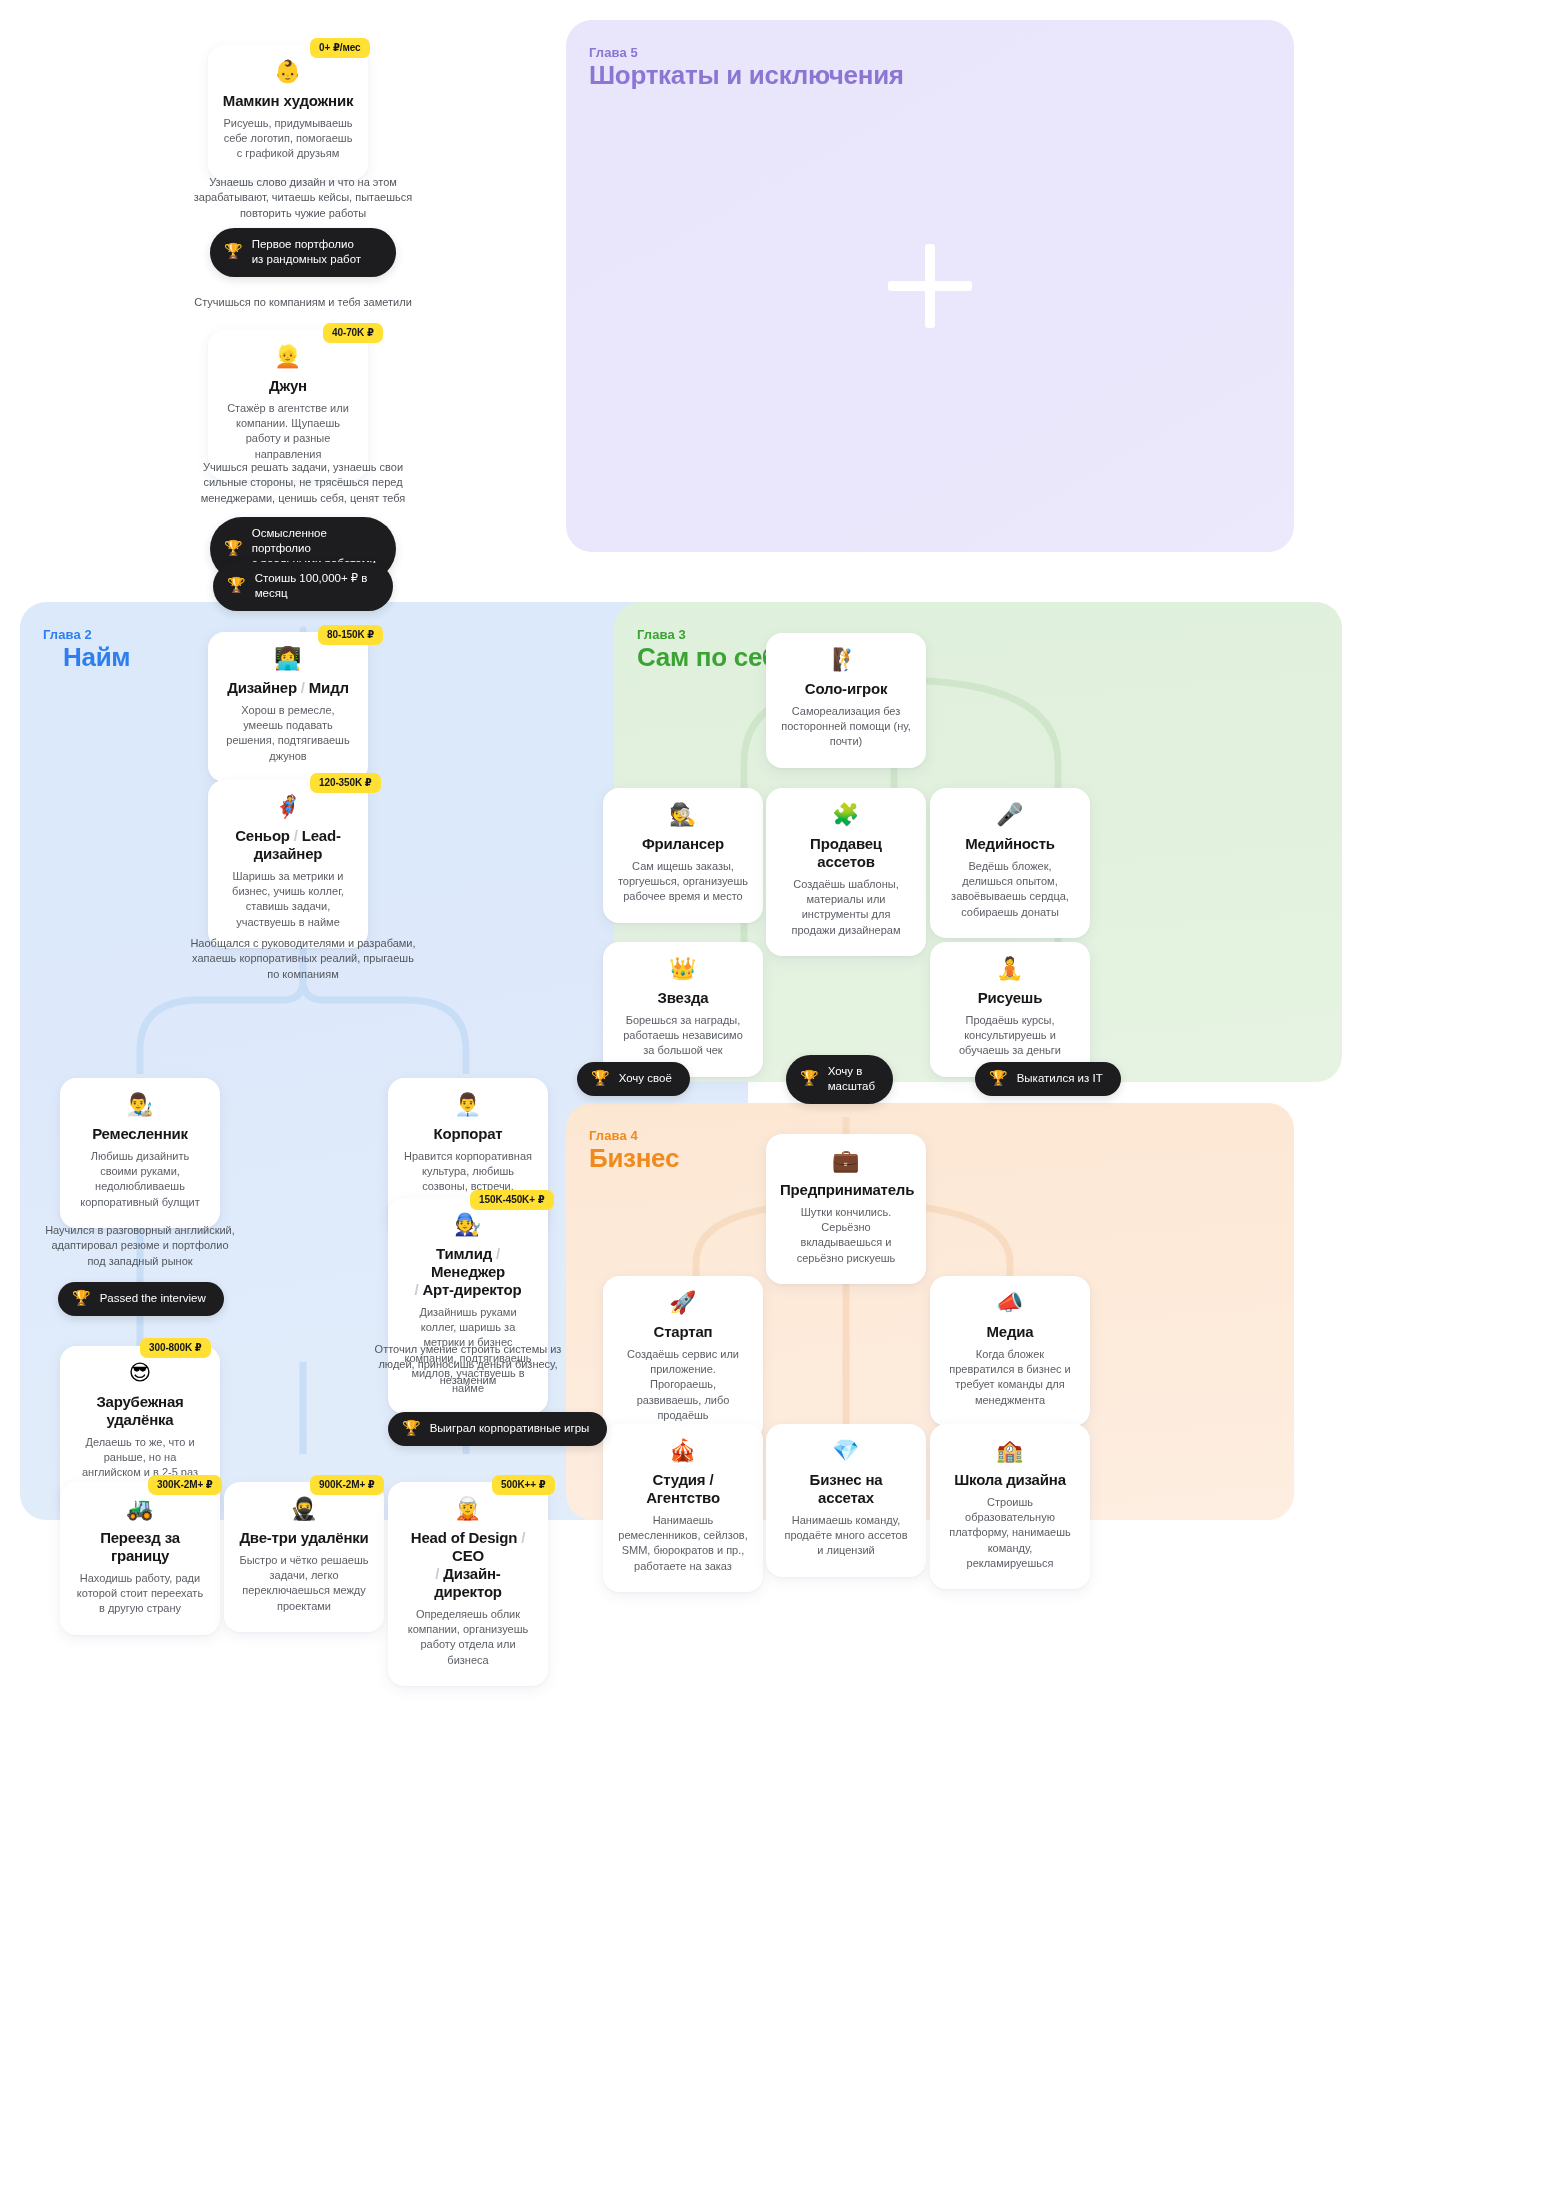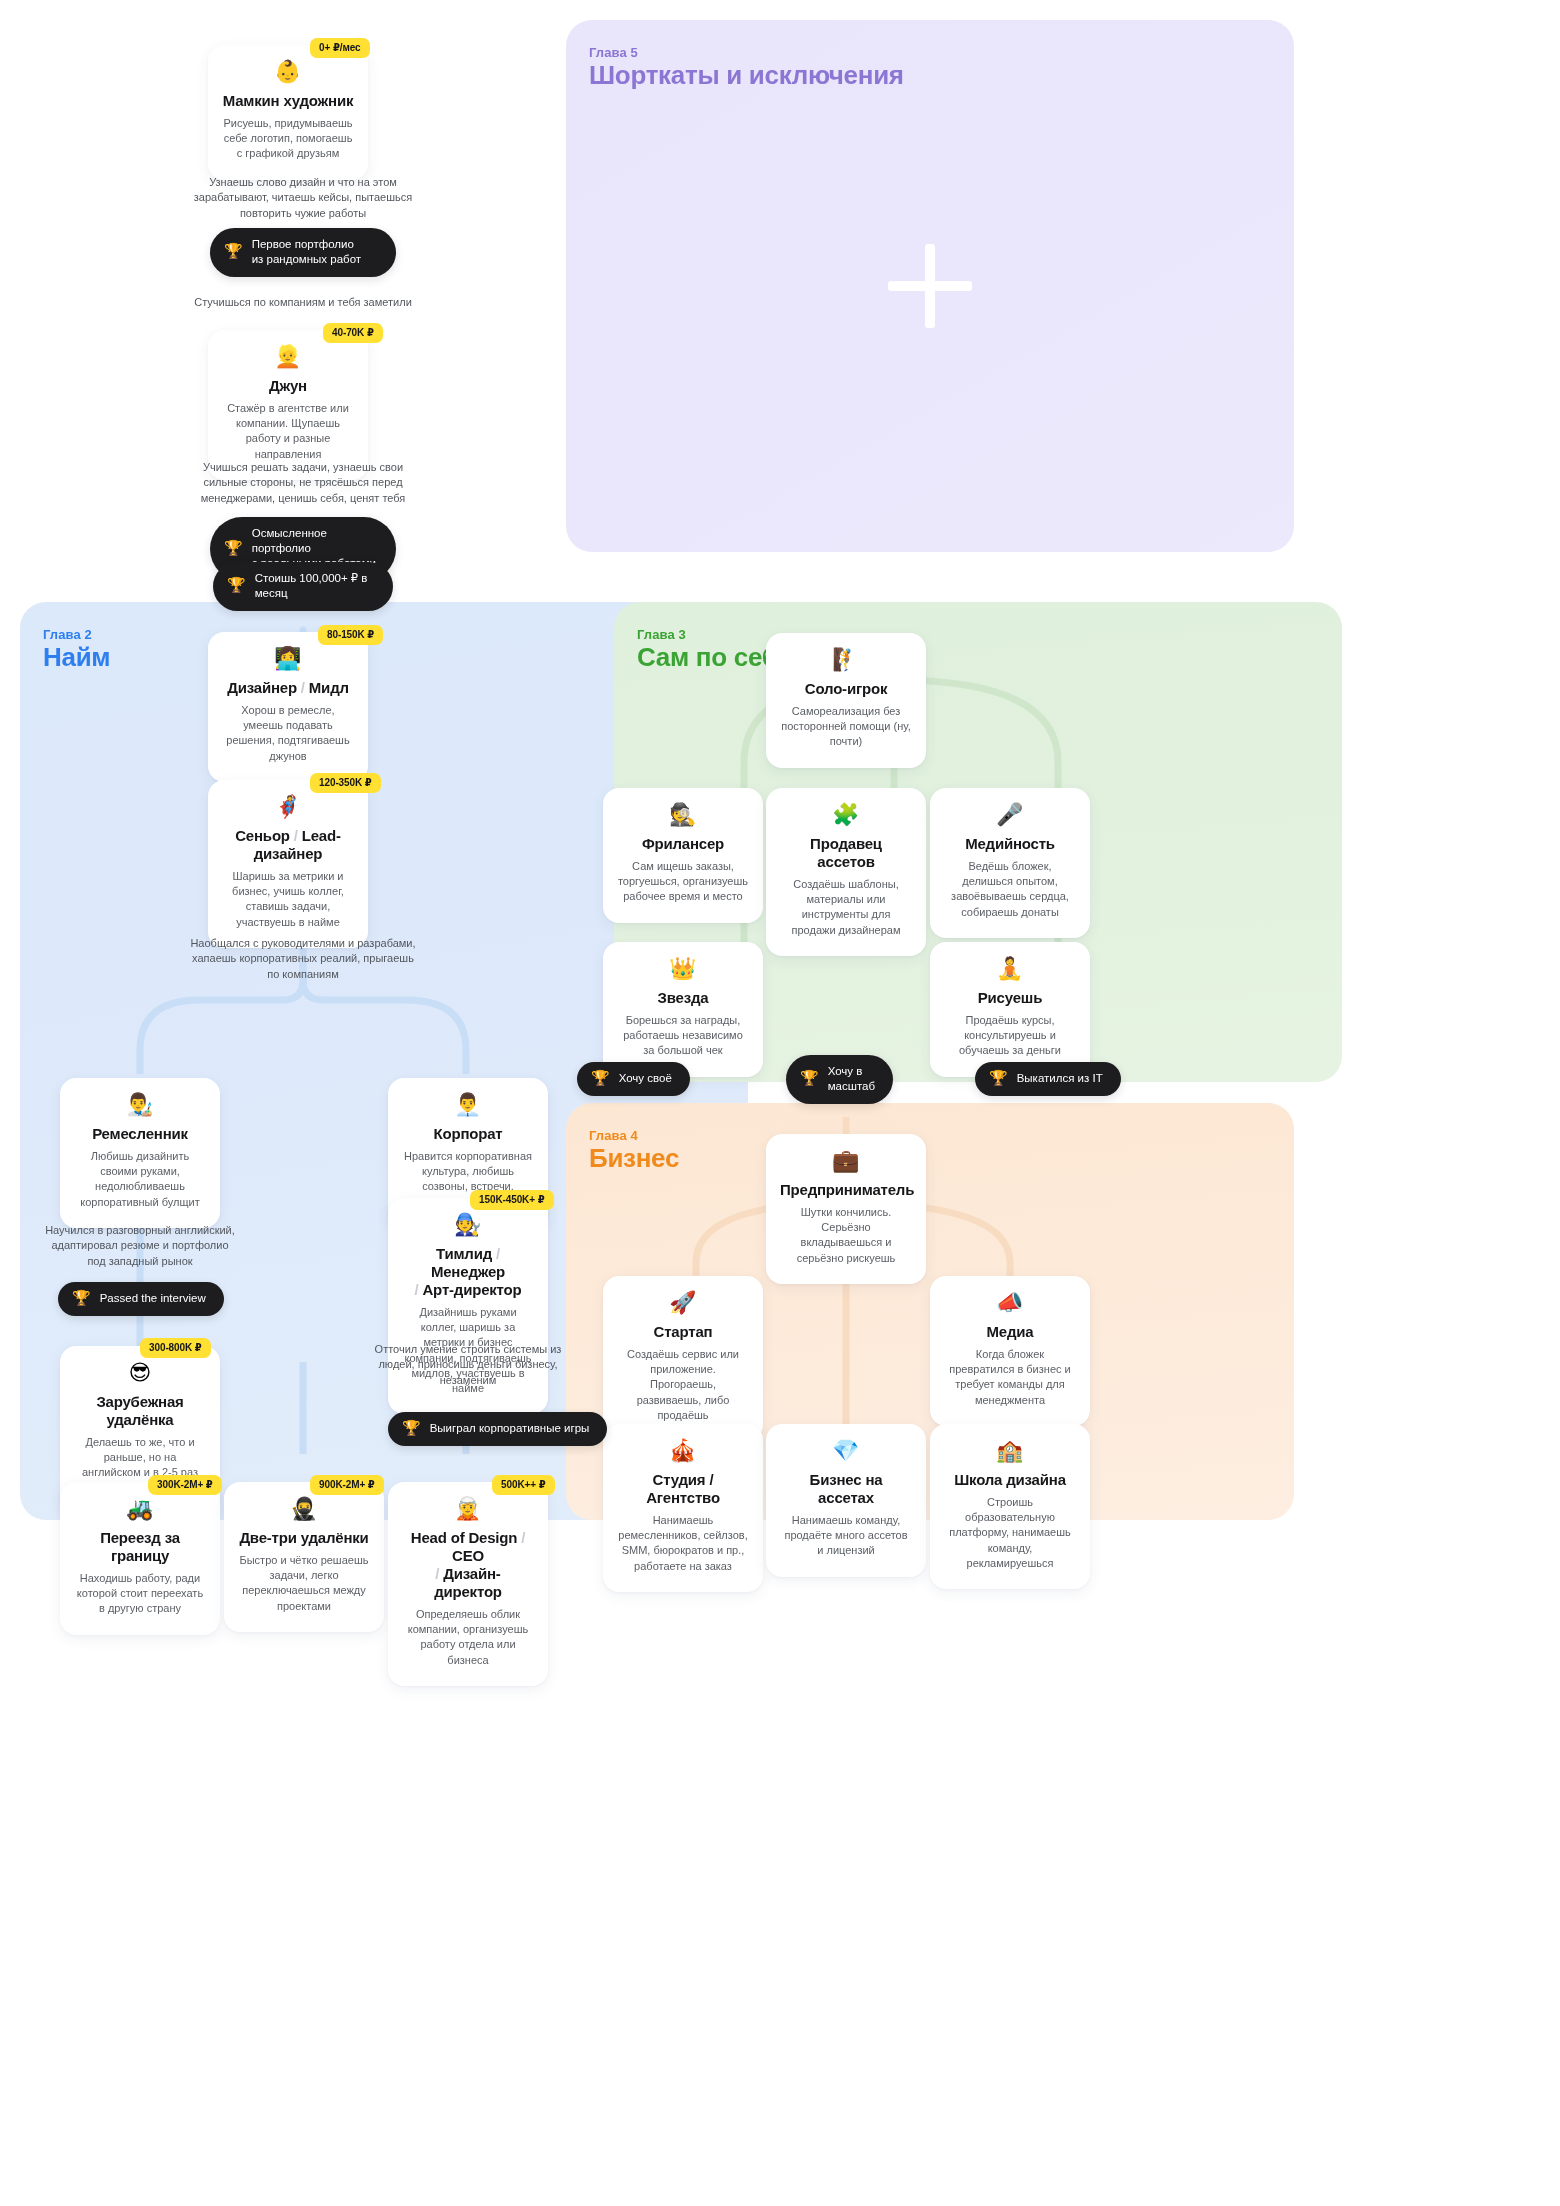--- a/index.html
+++ b/index.html
@@ -42,21 +42,21 @@
   .p1 { background: linear-gradient(160deg,#fbdedd 0%,#fbdcdb 45%,#f8d9da 100%); }
   .p1 .ch-label { color: #f4372a; }
   .p1 .ch-title { color: #f4372a; }
 
   .p5 { background: linear-gradient(150deg,#e9e5fb 0%,#eae6fb 60%,#ece9fc 100%); }
   .p5 .ch-label { color: #8b76d4; }
   .p5 .ch-title { color: #8b76d4; }
 
   .p2 { background: linear-gradient(170deg,#dce9fa 0%,#dde9fa 40%,#e2edfb 100%); }
   .p2 .ch-label { color: #2d7ff0; }
-  .p2 .ch-title { color: #2d7ff0; }
+  .p2 .ch-title { color: #2d7ff0; margin-left: 20px; }
 
   .p3 { background: linear-gradient(175deg,#dff0dc 0%,#e2f1de 50%,#e6f3e2 100%); }
   .p3 .ch-label { color: #3aa334; }
   .p3 .ch-title { color: #3aa334; }
 
   .p4 { background: linear-gradient(175deg,#fce7d3 0%,#fdead9 45%,#fdeee1 100%); }
   .p4 .ch-label { color: #f08a1c; }
   .p4 .ch-title { color: #f08a1c; }
 
   

